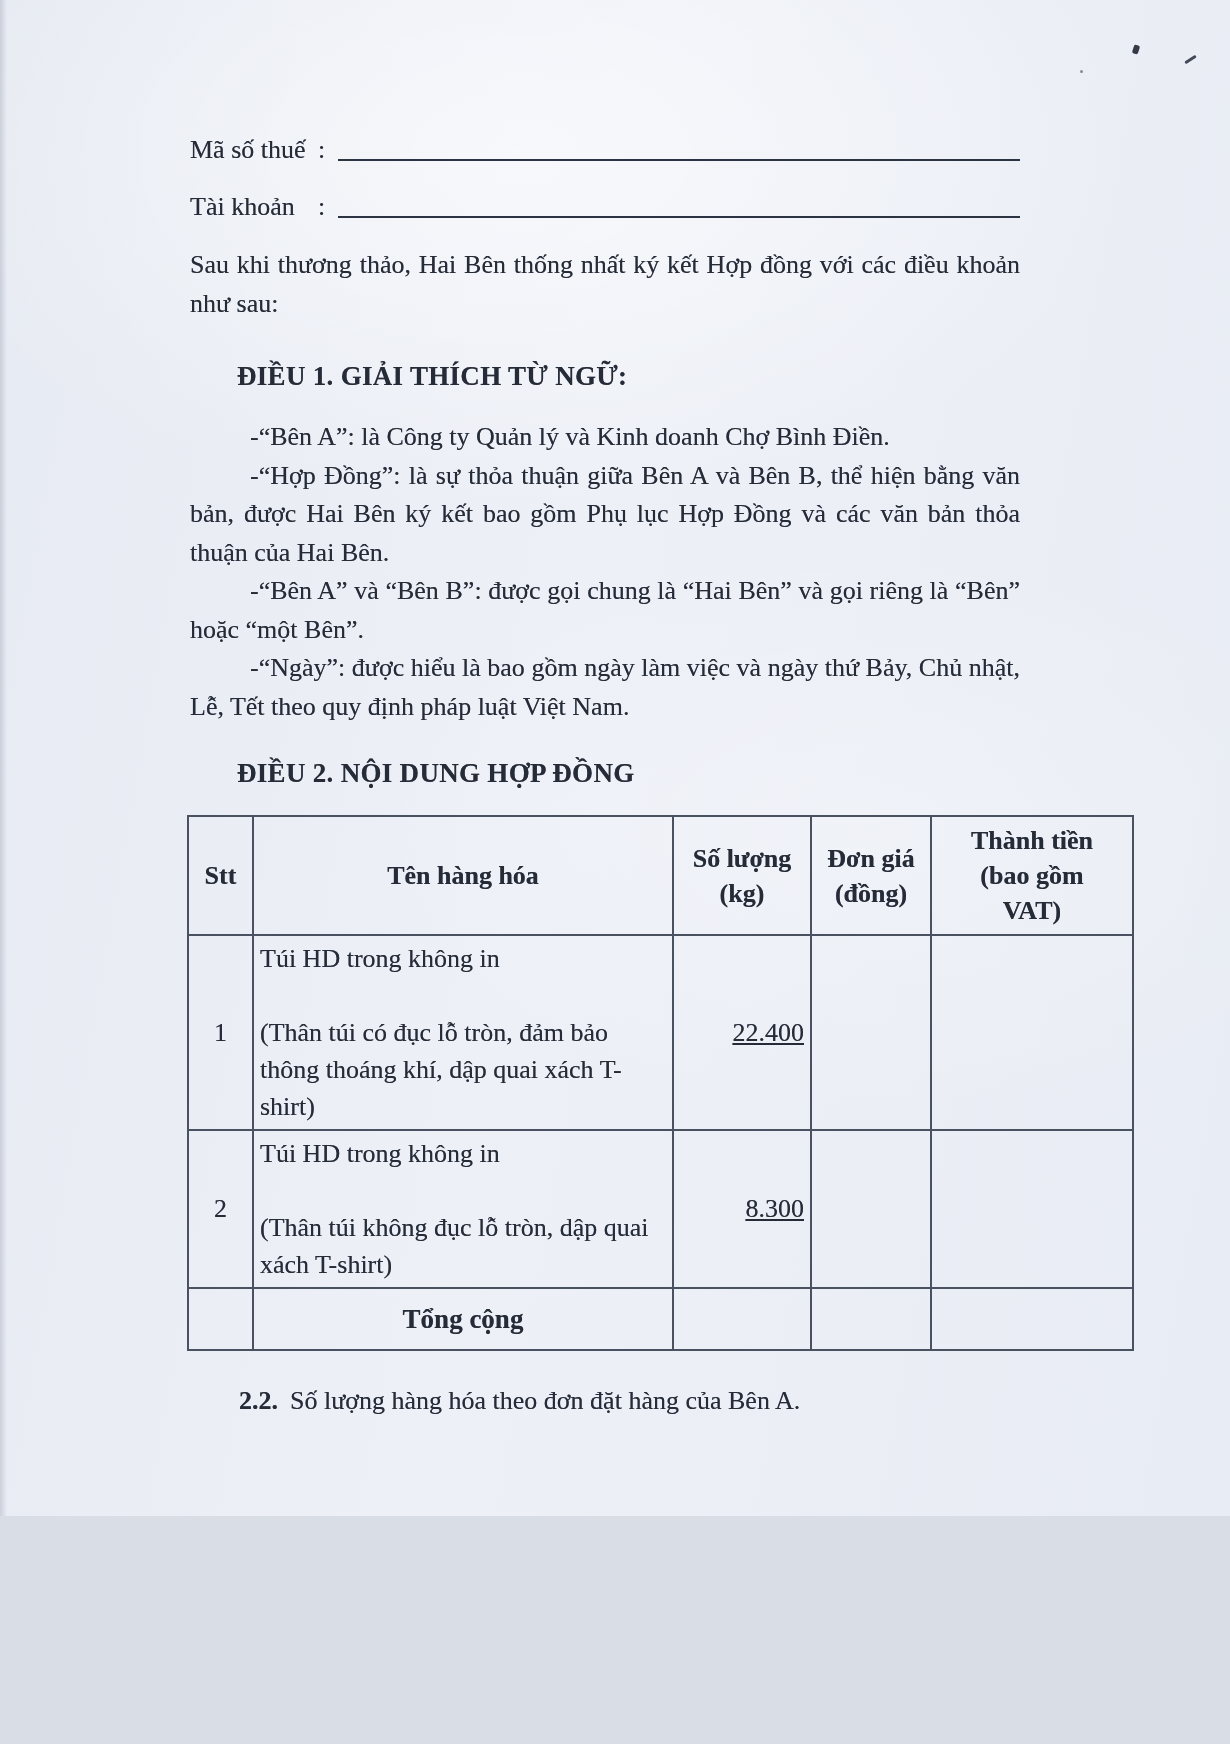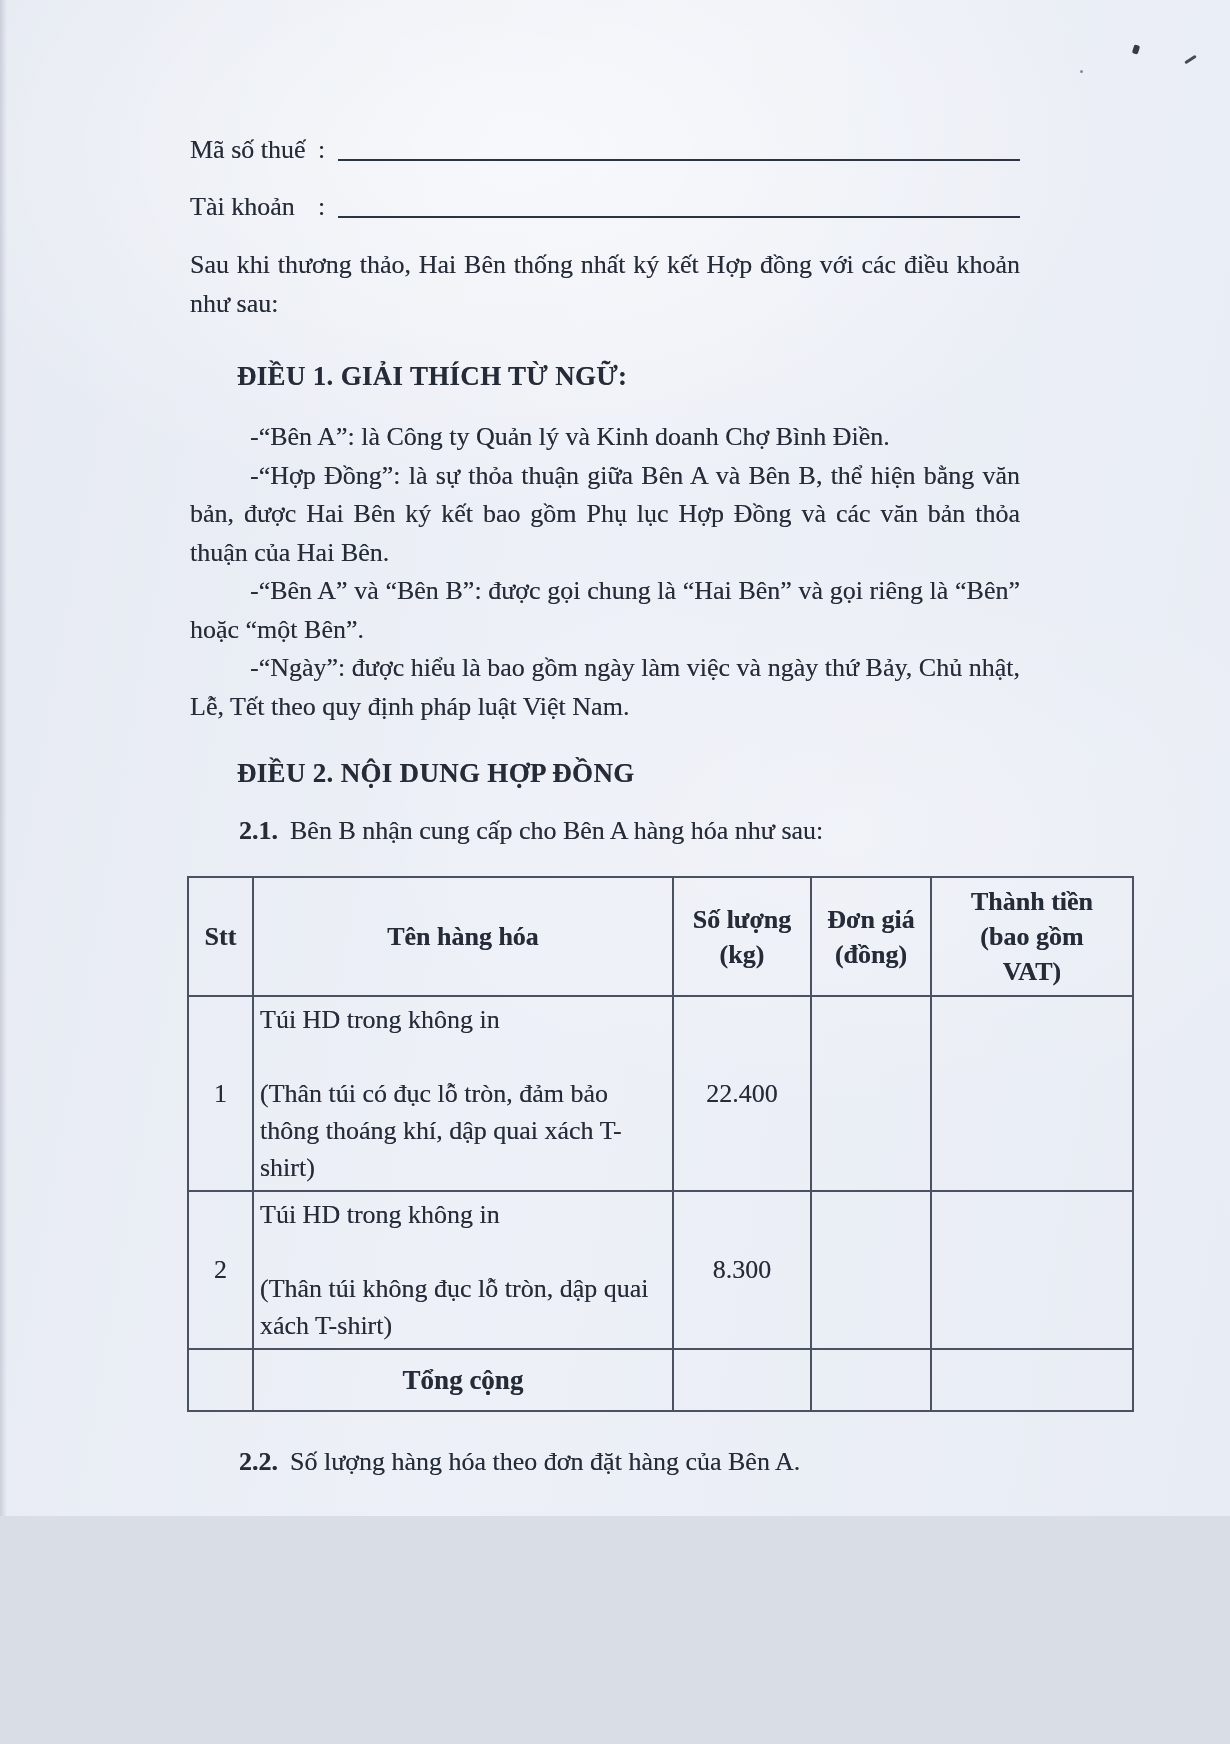--- a/index.html
+++ b/index.html
@@ -49,21 +49,21 @@
     margin:26px 0 0 -3px; width:945px;
     border-collapse:collapse; table-layout:fixed; font-size:26px;
   }
   .goods-table th, .goods-table td { border:2px solid #4a5160; padding:4px 6px; }
   .goods-table th {
     font-weight:700; text-align:center; vertical-align:middle;
     line-height:35px; white-space:pre-line; height:104px; padding:6px 2px;
   }
   .cell-stt { text-align:center; vertical-align:middle; }
   .cell-name { text-align:left; vertical-align:middle; padding:6px 8px 6px 12px; white-space:pre-line; line-height:37px; }
-  .cell-qty, .cell-price, .cell-total { text-align:center; vertical-align:middle; }
+  .cell-qty, .cell-price, .cell-total { text-align:right; vertical-align:middle;text-decoration:underline; }
   .row-item-1 { height:183px; }
   .row-item-2 { height:136px; }
   .row-total { height:62px; }
   .total-label { font-weight:700; text-align:center; vertical-align:middle; font-size:27px; }
 
   .bangchu { display:flex; align-items:flex-end; margin-top:26px; }
   .bangchu-label { margin-left:55px; flex:none; font-weight:700; font-style:italic; font-size:26px; line-height:38px; }
   .bangchu-line { flex:1; border-bottom:2px solid #2c3342; margin:0 0 7px 12px; height:24px; }
 
   
@@ -100,21 +100,20 @@
 
     <div class="clauses">
       <p>-“Bên A”: là Công ty Quản lý và Kinh doanh Chợ Bình Điền.</p>
       <p>-“Hợp Đồng”: là sự thỏa thuận giữa Bên A và Bên B, thể hiện bằng văn bản, được Hai Bên ký kết bao gồm Phụ lục Hợp Đồng và các văn bản thỏa thuận của Hai Bên.</p>
       <p>-“Bên A” và “Bên B”: được gọi chung là “Hai Bên” và gọi riêng là “Bên” hoặc “một Bên”.</p>
       <p>-“Ngày”: được hiểu là bao gồm ngày làm việc và ngày thứ Bảy, Chủ nhật, Lễ, Tết theo quy định pháp luật Việt Nam.</p>
     </div>
 
     <div class="article-heading-2">ĐIỀU 2. NỘI DUNG HỢP ĐỒNG</div>
 
-    <p class="num-clause"><span class="clause-num">2.1.</span><span>Bên B nhận cung cấp cho Bên A hàng hóa như sau:</span></p>
 
     <table class="goods-table">
       <colgroup>
         <col style="width:65px">
           <col style="width:420px">
           <col style="width:138px">
           <col style="width:120px">
           <col style="width:202px">
       </colgroup>
       <thead>

